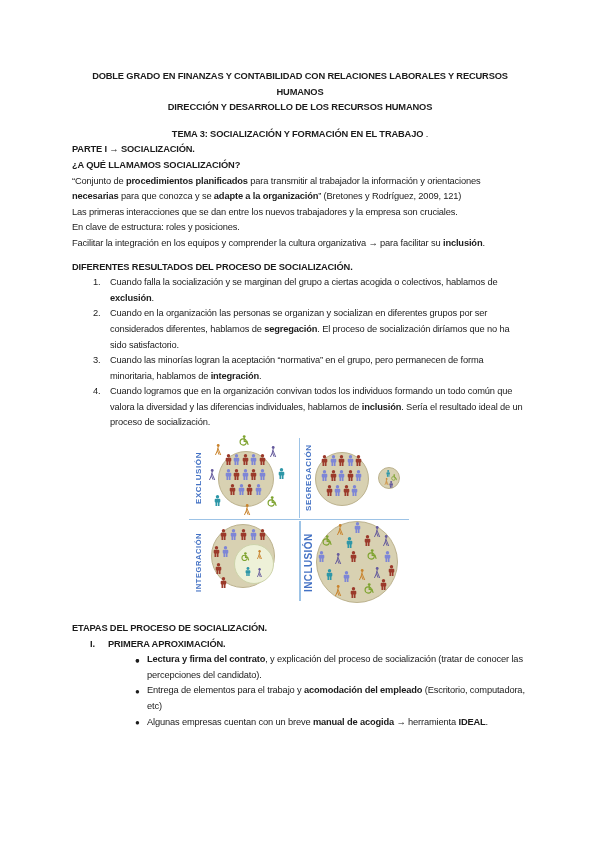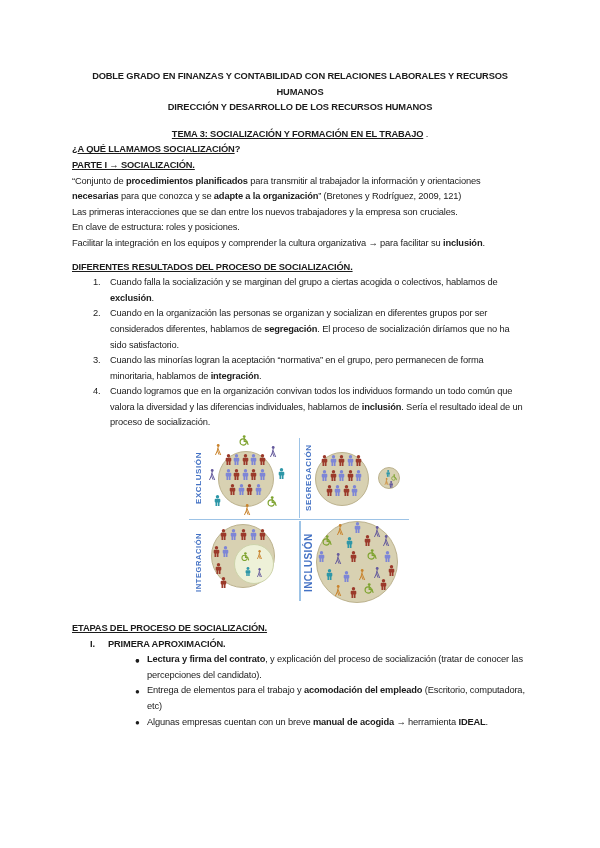--- a/index.html
+++ b/index.html
@@ -4,21 +4,21 @@
 <style>
   html,body{margin:0;padding:0;background:#ffffff;}
   body{width:600px;height:848px;overflow:hidden;
        font-family:"Liberation Sans","DejaVu Sans",sans-serif;
        color:#1c1c1c;}
   .page{position:relative;width:456px;height:779px;padding:69px 72px 0 72px;
         font-size:9.3px;line-height:15.6px;letter-spacing:-0.15px;}
   p{margin:0;}
   .center{text-align:center;}
   .b{font-weight:bold;}
-  .u{text-decoration:underline;}
+  .u{}
   .hdr{font-weight:bold;}
   .title{margin-top:11px;}
   .h2{margin-top:8px;}
   
   .nitem{position:relative;padding-left:38px;}
   .nmark{position:absolute;left:21px;top:0;}
   
   .stage{position:relative;padding-left:36px;font-weight:bold;}
   .smark{position:absolute;left:18px;top:0;font-weight:bold;}
   
@@ -47,22 +47,22 @@
 </head>
 <body>
 
 <div class="page">
 
   <p class="center hdr">DOBLE GRADO EN FINANZAS Y CONTABILIDAD CON RELACIONES LABORALES Y RECURSOS HUMANOS</p>
   <p class="center hdr">DIRECCIÓN Y DESARROLLO DE LOS RECURSOS HUMANOS</p>
 
   <p class="center title"><span class="b u">TEMA 3: SOCIALIZACIÓN Y FORMACIÓN EN EL TRABAJO</span><span> .</span></p>
 
+  <p><span class="b u">PARTE I → SOCIALIZACIÓN.</span></p>
   <p><span class="b">¿</span><span class="b u">A QUÉ LLAMAMOS SOCIALIZACIÓN</span><span class="b">?</span></p>
-  <p><span class="b u">PARTE I → SOCIALIZACIÓN.</span></p>
 
   <p><span>“Conjunto de </span><span class="b">procedimientos planificados</span><span> para transmitir al trabajador la información y orientaciones </span><span class="b">necesarias</span><span> para que conozca y se </span><span class="b">adapte a la organización</span><span>” (Bretones y Rodríguez, 2009, 121)</span></p>
   <p><span>Las primeras interacciones que se dan entre los nuevos trabajadores y la empresa son cruciales.</span></p>
   <p><span>En clave de estructura: roles y posiciones.</span></p>
   <p><span>Facilitar la integración en los equipos y comprender la cultura organizativa → para facilitar su </span><span class="b">inclusión</span><span>.</span></p>
 
   <p class="h2"><span class="b u">DIFERENTES RESULTADOS DEL PROCESO DE SOCIALIZACIÓN.</span></p>
 
   <div class="nitem">
     <span class="nmark">1.</span>

